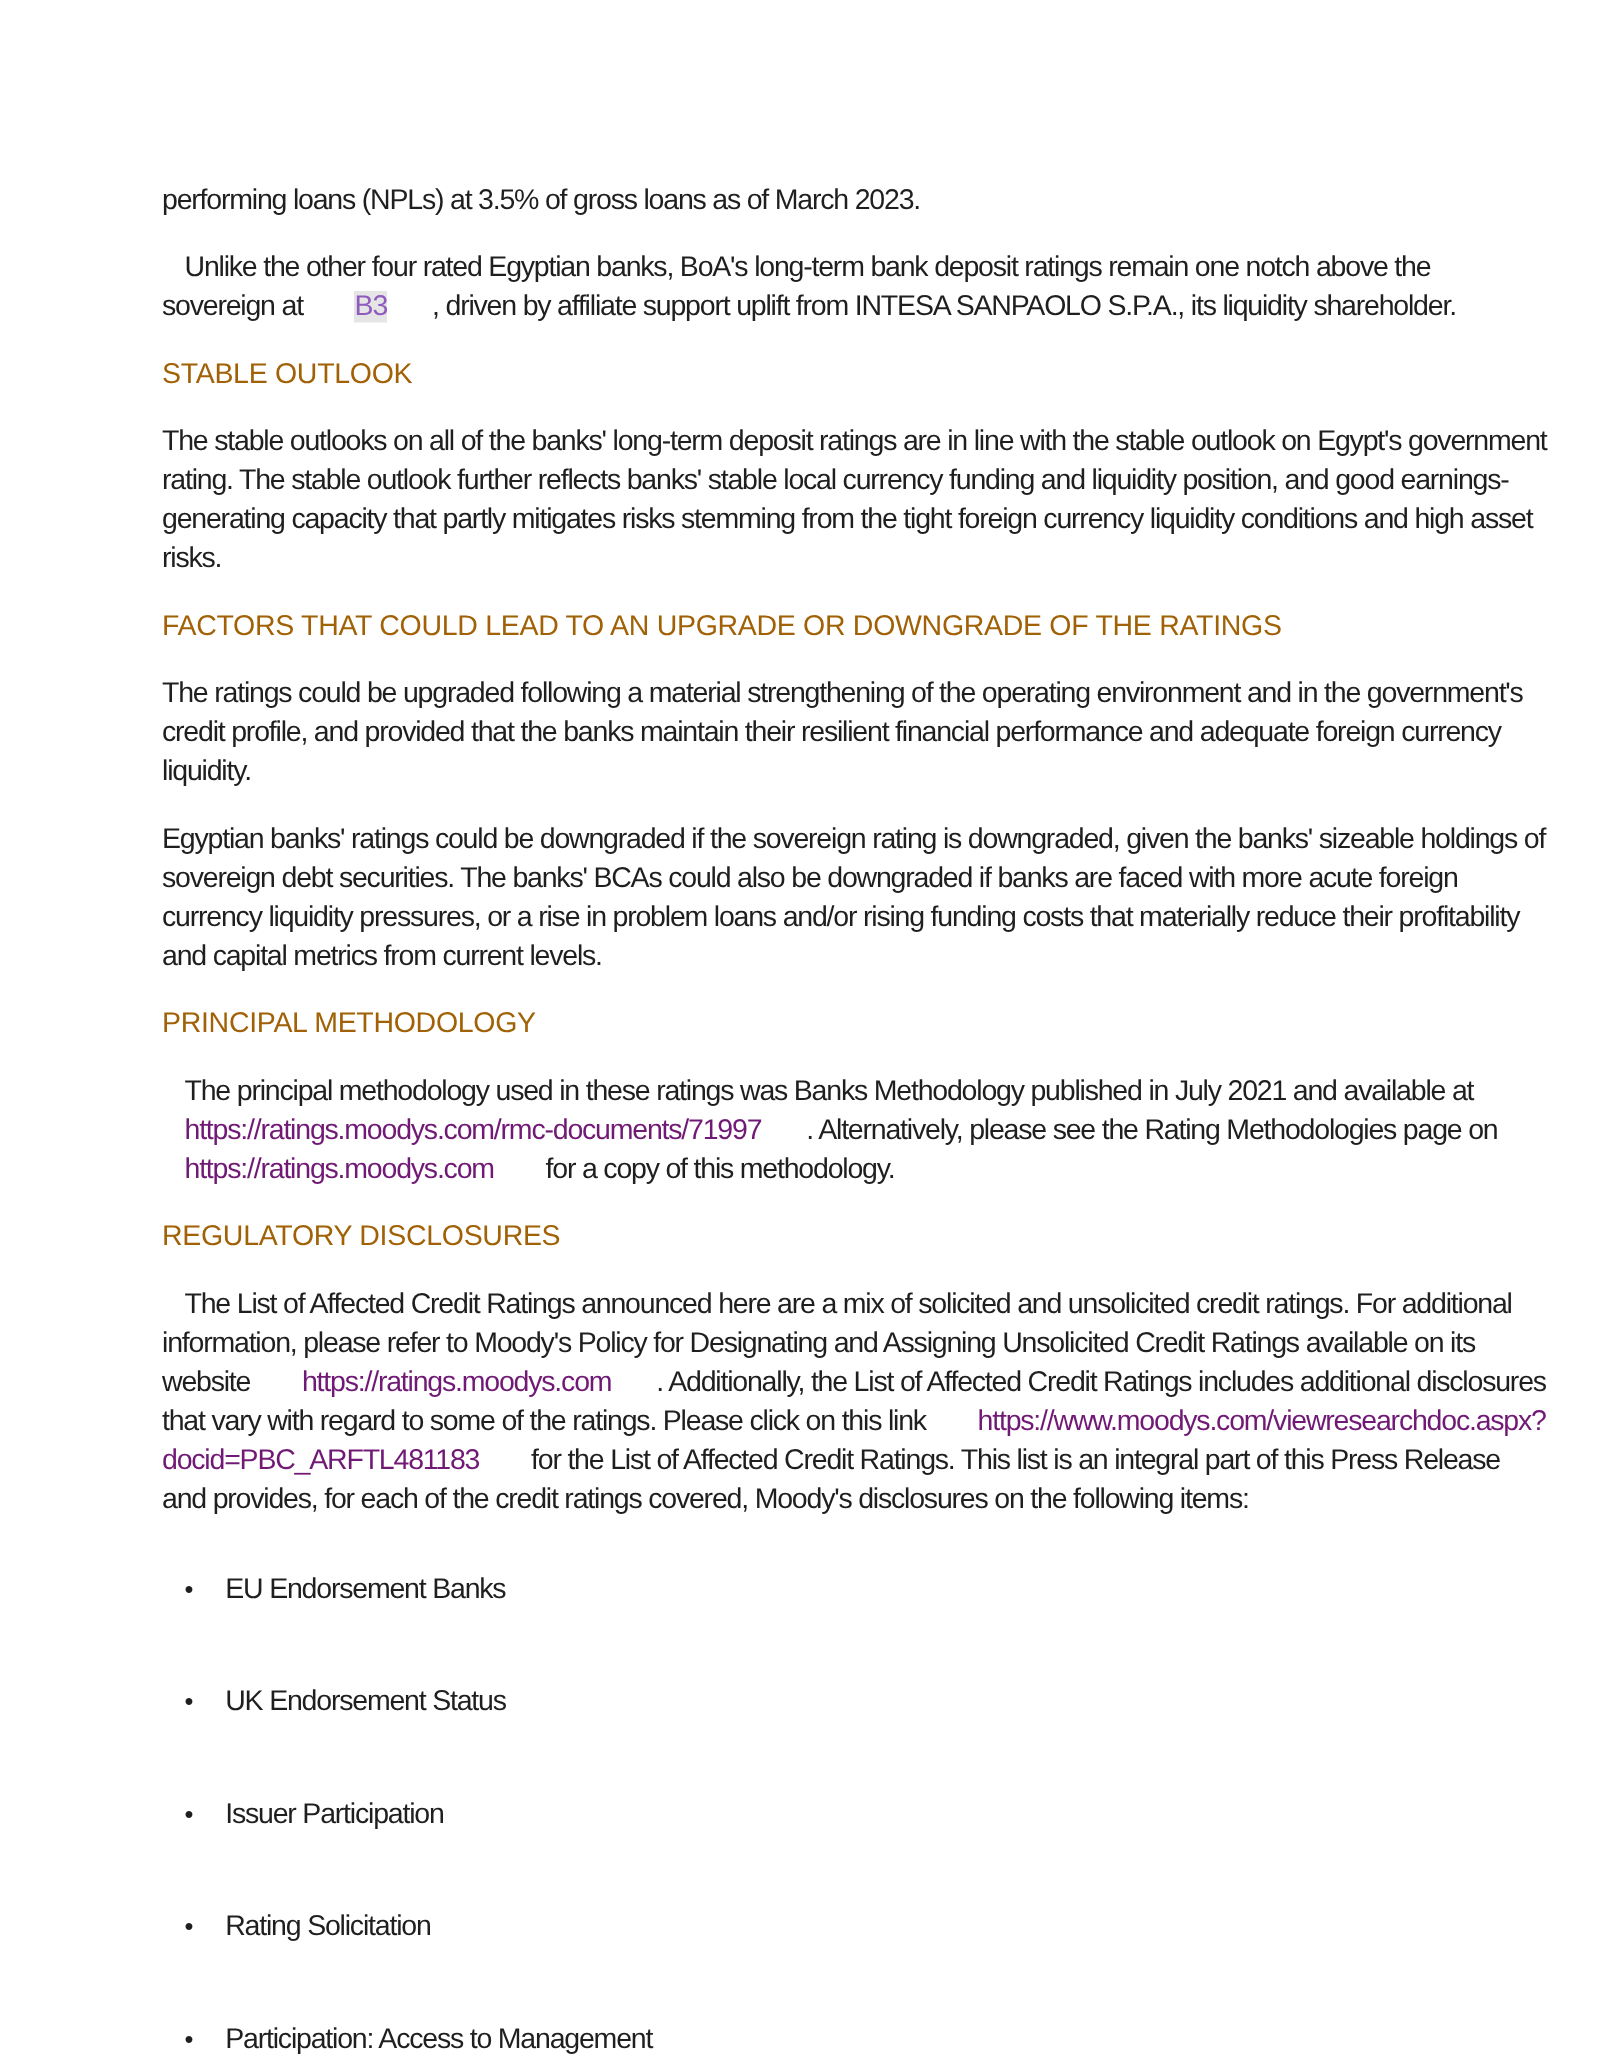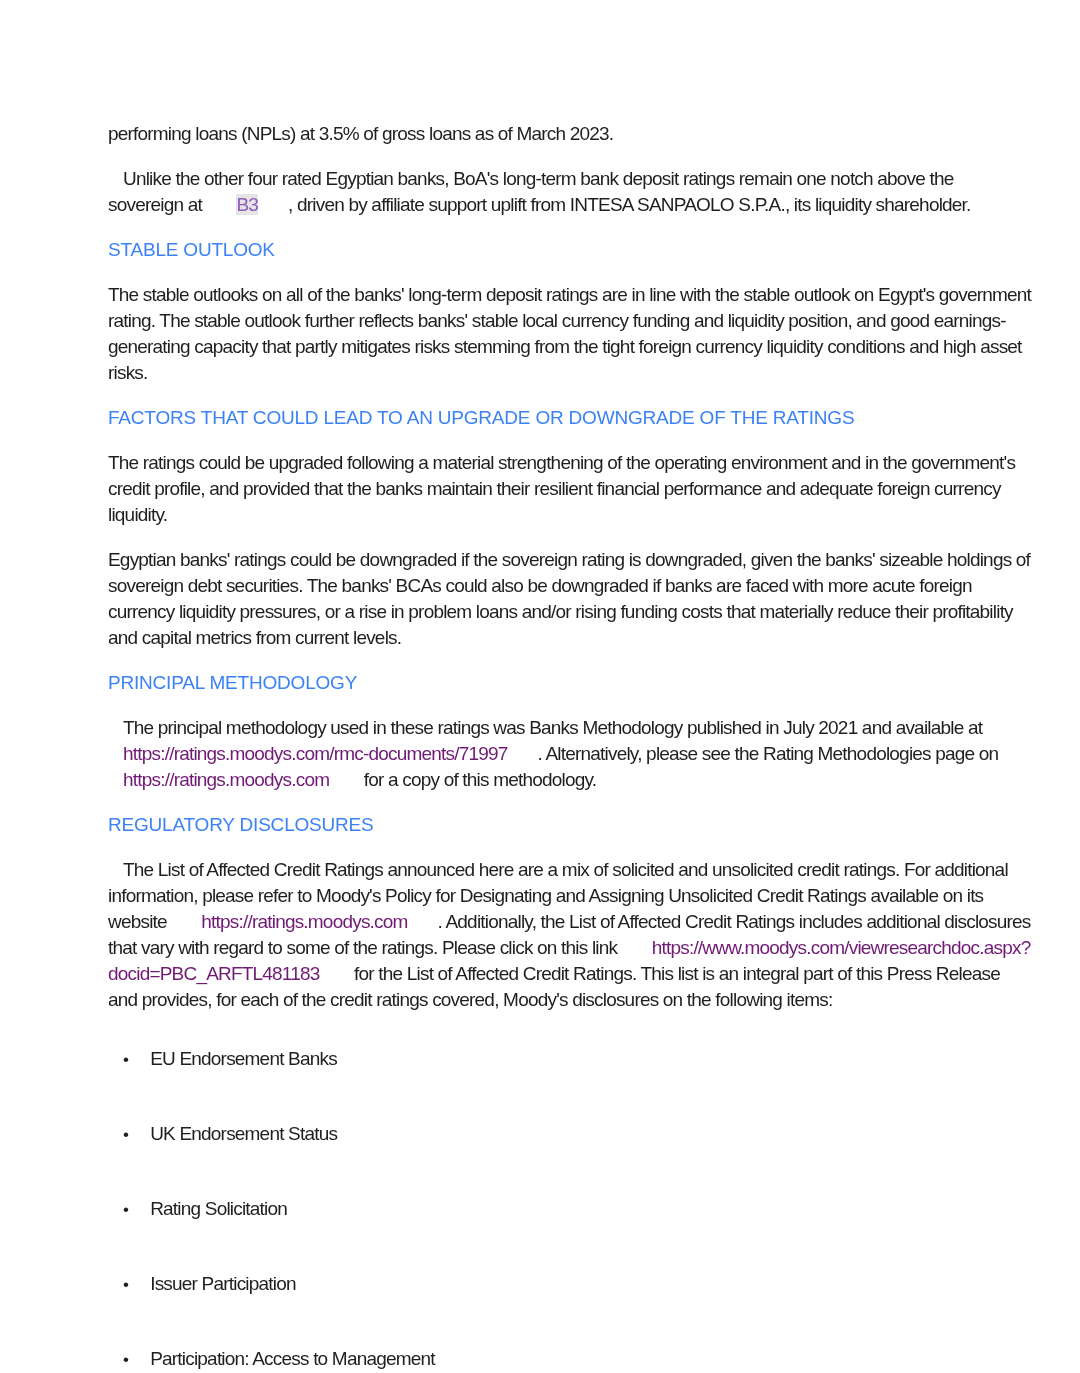--- a/index.html
+++ b/index.html
@@ -18,21 +18,21 @@
   .doc p, .doc h2 {
     font-size: 19px;
     line-height: 26px;
     font-weight: 400;
     letter-spacing: -0.8px;
     margin: 0 0 19px 0;
     color: #1f1f1f;
   }
   .doc h2 {
     letter-spacing: -0.2px;
-    color: #3b82f6;
+    color: #a16207;
   }
   a.link {
     color: #701a75;
     text-decoration: none;
     cursor: pointer;
   }
   a.rating-link {
     color: #8f5bbf;
     background: #e5e5e5;
     text-decoration: none;
@@ -75,23 +75,23 @@
   <p><span>The principal methodology used in these ratings was Banks Methodology published in July 2021 and available at </span><a class="link" href="#">https://ratings.moodys.com/rmc-documents/71997</a><span>. Alternatively, please see the Rating Methodologies page on </span><a class="link" href="#">https://ratings.moodys.com</a><span> for a copy of this methodology.</span></p>
 
   <h2>REGULATORY DISCLOSURES</h2>
 
   <p><span>The List of Affected Credit Ratings announced here are a mix of solicited and unsolicited credit ratings. For additional information, please refer to Moody's Policy for Designating and Assigning Unsolicited Credit Ratings available on its website </span><a class="link" href="#">https://ratings.moodys.com</a><span>. Additionally, the List of Affected Credit Ratings includes additional disclosures that vary with regard to some of the ratings.  Please click on this link </span><a class="link" href="#">https://www.moodys.com/viewresearchdoc.aspx?docid=PBC_ARFTL481183</a><span> for the List of Affected Credit Ratings. This list is an integral part of this Press Release and provides, for each of the credit ratings covered, Moody's disclosures on the following items:</span></p>
 
   <p class="bullet"><span class="marker">•</span><span>EU Endorsement Banks</span></p>
 
   <p class="bullet"><span class="marker">•</span><span>UK Endorsement Status</span></p>
 
+  <p class="bullet"><span class="marker">•</span><span>Issuer Participation</span></p>
+
   <p class="bullet"><span class="marker">•</span><span>Rating Solicitation</span></p>
-
-  <p class="bullet"><span class="marker">•</span><span>Issuer Participation</span></p>
 
   <p class="bullet"><span class="marker">•</span><span>Participation: Access to Management</span></p>
 
   <p class="bullet"><span class="marker">•</span><span>Participation: Access to Internal Documents</span></p>
 
   <p class="bullet"><span class="marker">•</span><span>Lead Analyst</span></p>
 
   <p class="bullet"><span class="marker">•</span><span>Releasing Office</span></p>
 
 </div>

